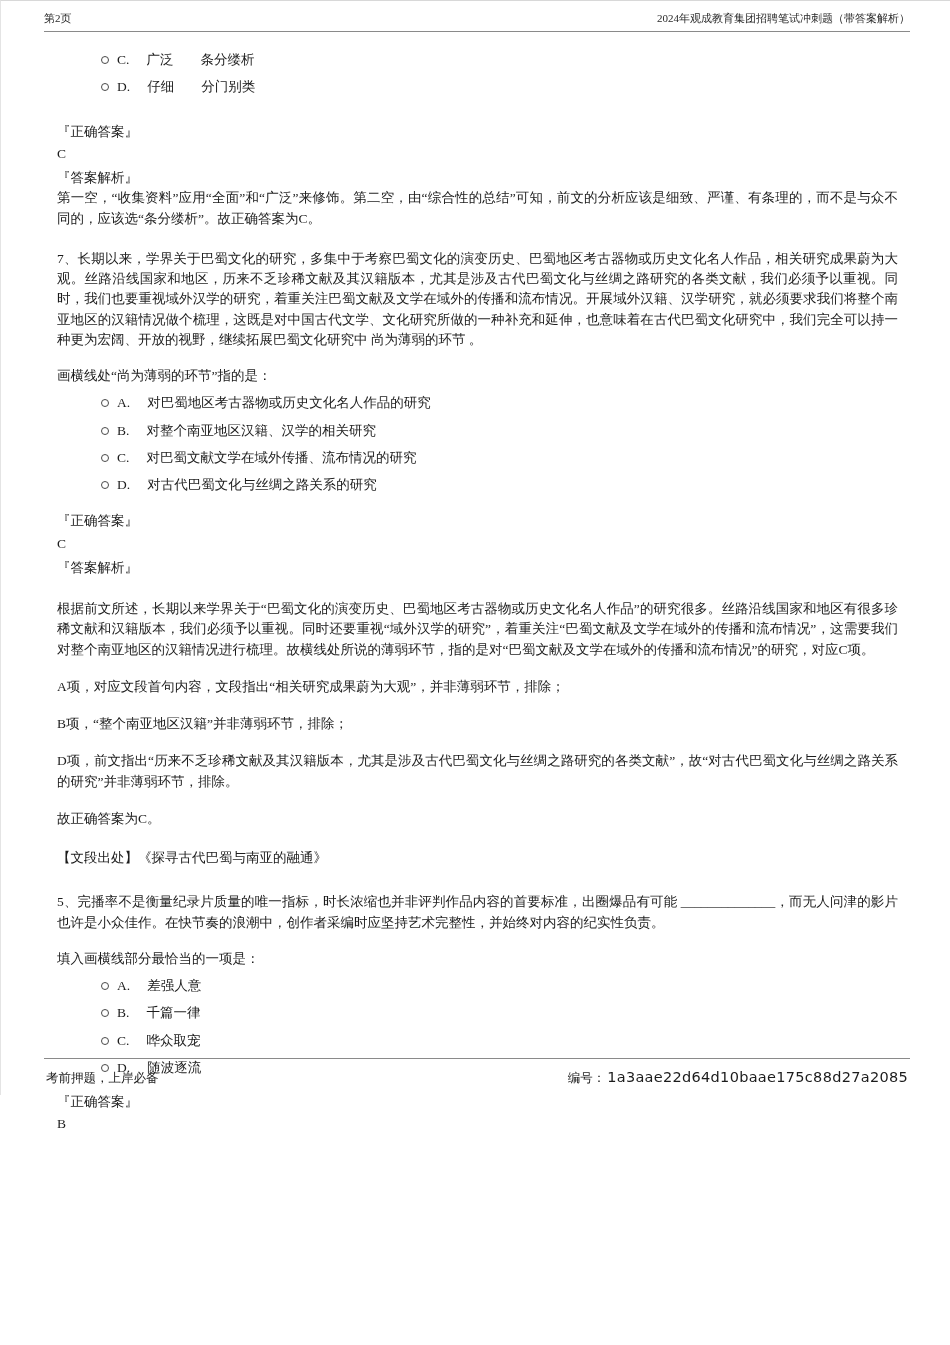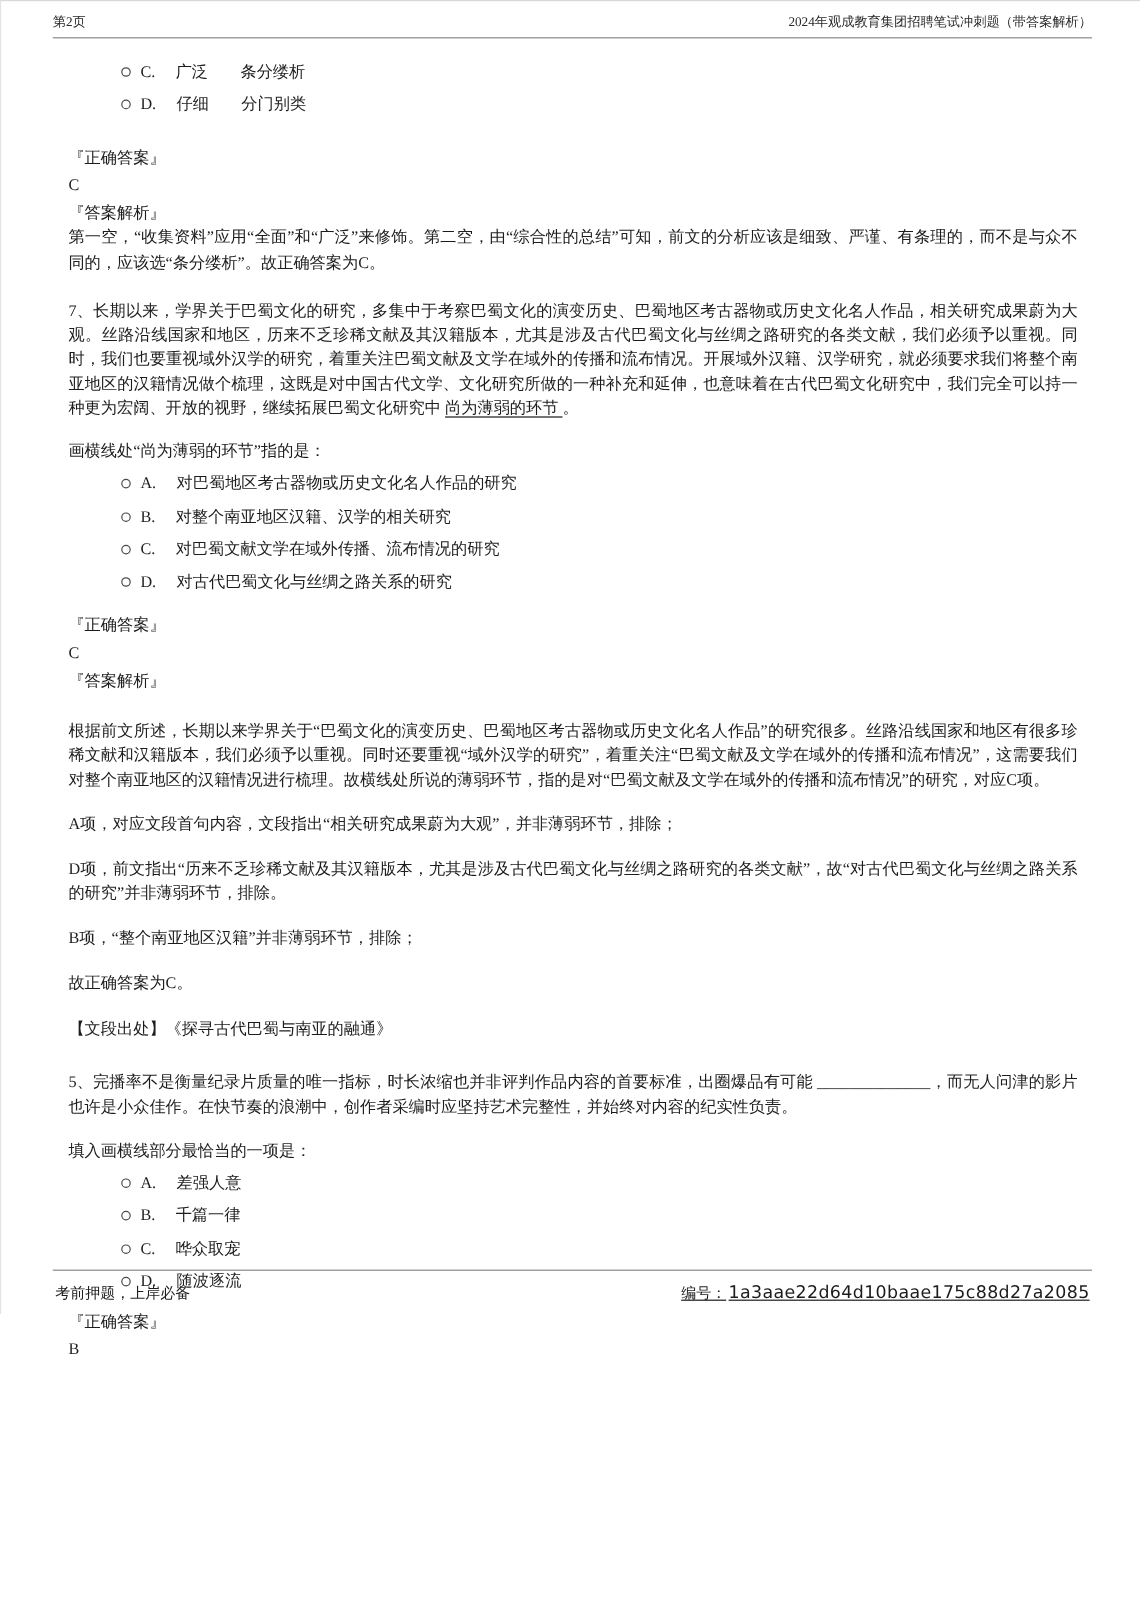--- a/index.html
+++ b/index.html
@@ -32,21 +32,21 @@
   
   .ftr-rule {
     position: absolute; left: 43px; right: 40px; bottom: 36px;
     border-top: 1px solid #8a8a8a;
   }
   .ftr {
     position: absolute; left: 45px; right: 42px; bottom: 8px;
     display: flex; justify-content: space-between; align-items: baseline;
   }
   .ftr-left { font-size: 12.5px; color: #1c1c1c; }
-  .ftr-right { font-size: 12.5px; color: #1c1c1c; display: flex; align-items: baseline; text-decoration: underline; }
+  .ftr-right { font-size: 12.5px; color: #1c1c1c; display: flex; align-items: baseline; }
   .ftr-code {
     font-family: "DejaVu Sans", "Liberation Sans", sans-serif;
     font-size: 14.5px; letter-spacing: 0.3px; margin-left: 2px;
   }
   
   .content {
     position: absolute; top: 42px; left: 56px; right: 52px;
     font-size: 13.5px; line-height: 1.5;
     text-align: justify;
   }
@@ -58,21 +58,21 @@
   .radio {
     width: 8px; height: 8px; flex: none;
     border: 1.2px solid #4a4a4a; border-radius: 50%;
     margin-right: 8px; background: #fff;
   }
   .opt-letter { margin-right: 17px; white-space: pre; }
   .opt-text { white-space: pre-wrap; }
   .ans-label { margin-top: 4px; }
   .ans-block { margin-top: 24px; }
   .ans-letter { margin-top: 2px; }
-  .underlined { text-decoration: underline; text-underline-offset: 3px; }
+  .underlined { text-underline-offset: 3px; }
   .stem { margin-top: 20px; }
   .prompt { margin-top: 16px; }
   .analysis-p { margin-top: 17px; }
   .src { margin-top: 19px; }
   .q5-stem { margin-top: 24px; }
 </style>
 </head>
 <body>
 
 <div class="page">
@@ -133,22 +133,22 @@
     </div>
 
     <div class="ans-block" style="margin-top:16px">
       <div>『正确答案』</div>
       <div class="ans-letter">C</div>
       <div class="ans-label">『答案解析』</div>
     </div>
 
     <p class="analysis-p" style="margin-top:21px">根据前文所述，长期以来学界关于“巴蜀文化的演变历史、巴蜀地区考古器物或历史文化名人作品”的研究很多。丝路沿线国家和地区有很多珍稀文献和汉籍版本，我们必须予以重视。同时还要重视“域外汉学的研究”，着重关注“巴蜀文献及文学在域外的传播和流布情况”，这需要我们对整个南亚地区的汉籍情况进行梳理。故横线处所说的薄弱环节，指的是对“巴蜀文献及文学在域外的传播和流布情况”的研究，对应C项。</p>
     <p class="analysis-p">A项，对应文段首句内容，文段指出“相关研究成果蔚为大观”，并非薄弱环节，排除；</p>
+    <p class="analysis-p">B项，“整个南亚地区汉籍”并非薄弱环节，排除；</p>
     <p class="analysis-p">D项，前文指出“历来不乏珍稀文献及其汉籍版本，尤其是涉及古代巴蜀文化与丝绸之路研究的各类文献”，故“对古代巴蜀文化与丝绸之路关系的研究”并非薄弱环节，排除。</p>
-    <p class="analysis-p">B项，“整个南亚地区汉籍”并非薄弱环节，排除；</p>
     <p class="analysis-p">故正确答案为C。</p>
     <p class="src">【文段出处】《探寻古代巴蜀与南亚的融通》</p>
 
     <p class="q5-stem">5、完播率不是衡量纪录片质量的唯一指标，时长浓缩也并非评判作品内容的首要标准，出圈爆品有可能 ______________，而无人问津的影片也许是小众佳作。在快节奏的浪潮中，创作者采编时应坚持艺术完整性，并始终对内容的纪实性负责。</p>
     <p class="prompt">填入画横线部分最恰当的一项是：</p>
 
     <div class="opts">
       <div class="option">
         <span class="radio"></span>
         <span class="opt-letter">A.</span>

